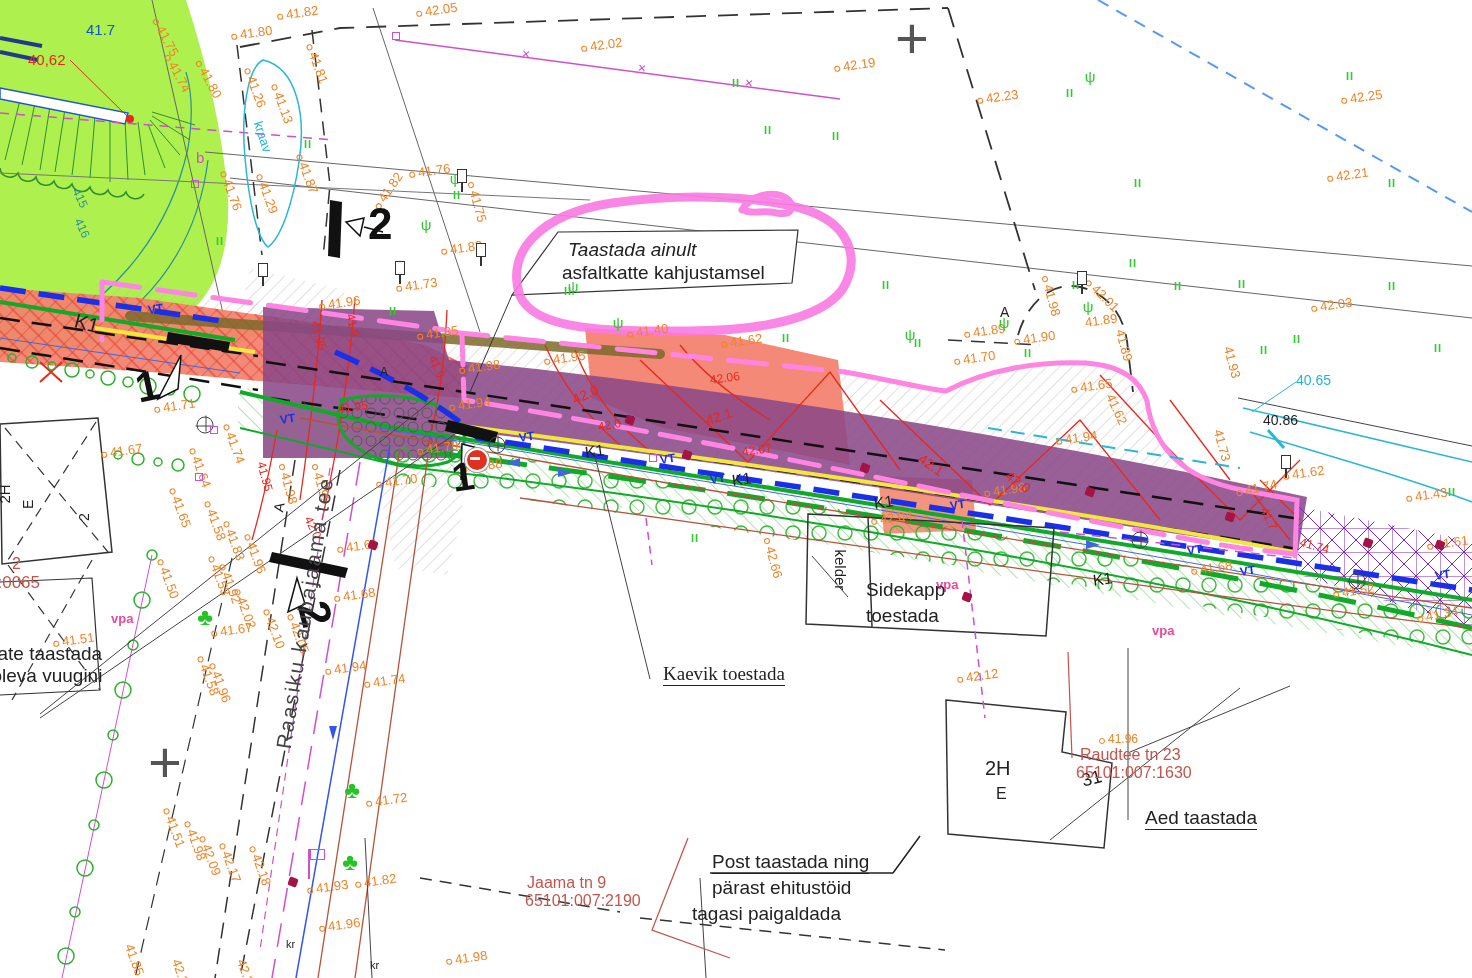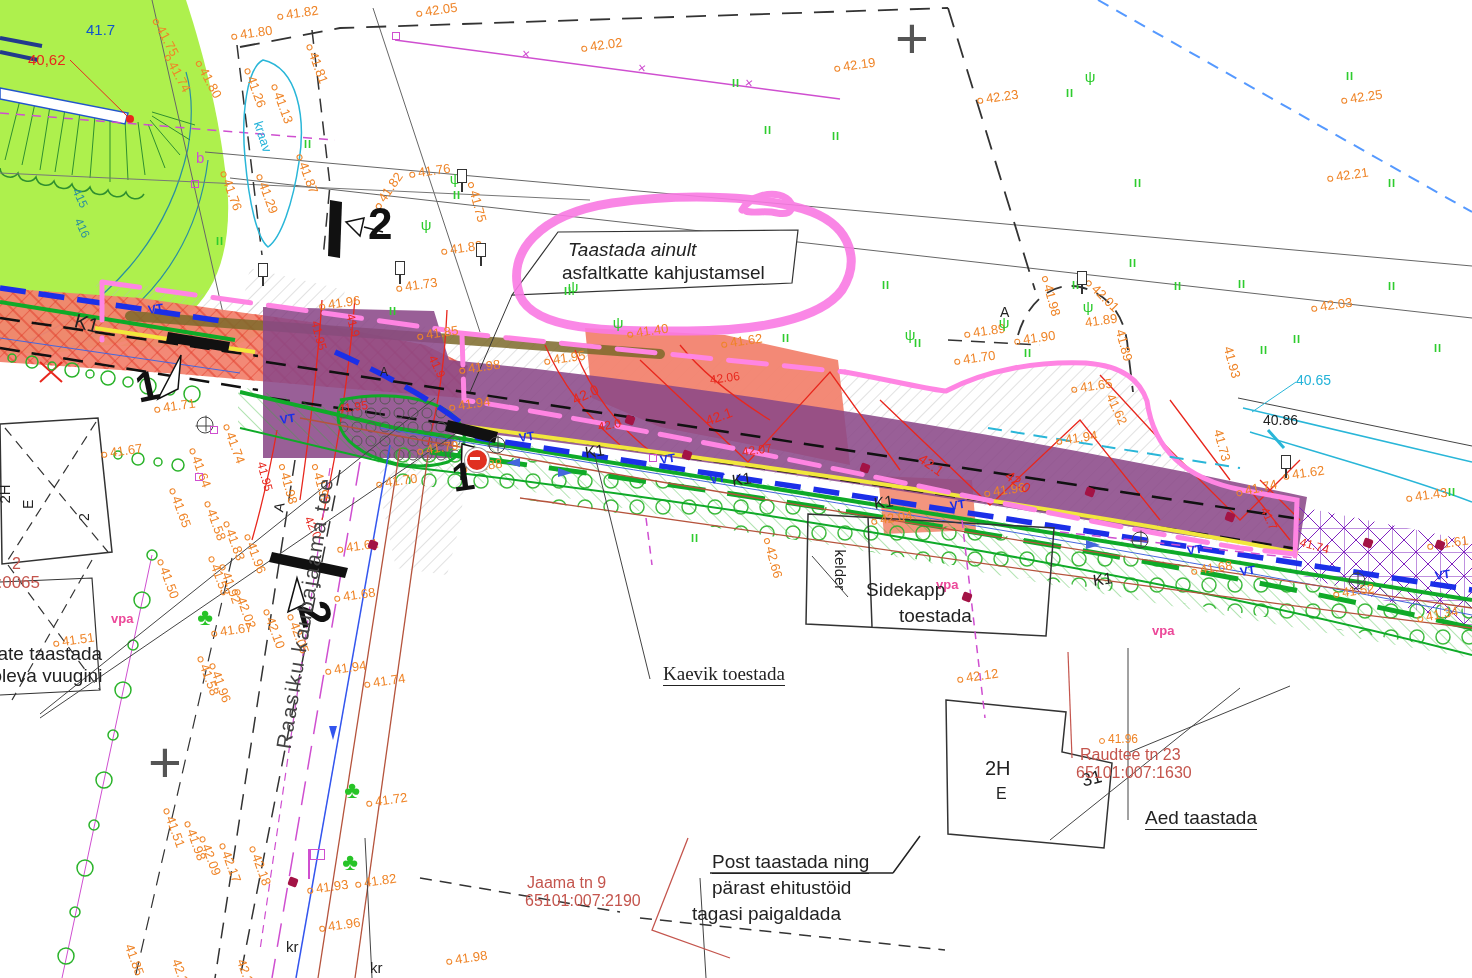--- a/index.html
+++ b/index.html
@@ -4,21 +4,21 @@
 <style>
   html,body{margin:0;padding:0;background:#fff;}
   #canvas{position:relative;width:1472px;height:978px;overflow:hidden;background:#fff;
           font-family:"Liberation Sans",sans-serif;}
   #geo{position:absolute;left:0;top:0;}
   #labels{position:absolute;left:0;top:0;width:100%;height:100%;}
   .lbl{position:absolute;white-space:nowrap;line-height:1;transform-origin:0 50%;}
   .o{color:#ef8427;font-size:13px;}
   .r{color:#e8271d;font-size:12px;}
   .dr{color:#c4554d;font-size:16px;}
-  .k{color:#222;font-size:15px;}
+  .k{color:#222;font-size:11px;}
   .b{color:#1155cc;font-size:15px;}
   .c{color:#24b3d9;font-size:13px;}
   .g{color:#ec4899;font-size:13px;font-weight:bold;}
   .m{color:#cf4fd0;font-size:14px;}
   .t{color:#2a8fa0;font-size:12px;}
   .vt{color:#1b2fe8;font-weight:bold;font-size:12px;}
   .big{color:#222;font-size:19px;}
   .st{color:#444;font-size:21px;}
   .num{color:#111;font-weight:bold;}
   .u{border-bottom:1.5px solid #222;padding-bottom:2px;}
@@ -417,21 +417,21 @@
       <div class="lbl k" style="left: 996px; top: 786px; font-size: 16px;">E</div>
       <div class="lbl k" style="left: 1082px; top: 772px; transform: rotate(-15deg); font-size: 18px;">31</div>
       <div class="lbl num" style="left: 136px; top: 368px; transform: rotate(-12deg); font-size: 42px;">1</div>
       <div class="lbl num" style="left: 368px; top: 202px; font-size: 44px;">2</div>
       <div class="lbl num" style="left: 452px; top: 458px; transform: rotate(-8deg); font-size: 40px;">1</div>
       <div class="lbl num" style="left: 312px; top: 580px; transform: rotate(75deg); font-size: 44px;">2</div>
       <div class="lbl big" style="left: 568px; top: 240px; font-style: italic;">Taastada ainult</div>
       <div class="lbl big" style="left: 562px; top: 263px;">asfaltkatte kahjustamsel</div>
       <div class="lbl big u" style="left: 663px; top: 664px; font-family: Liberation Serif, serif;">Kaevik toestada</div>
       <div class="lbl big" style="left: 866px; top: 580px;">Sidekapp</div>
-      <div class="lbl big" style="left: 866px; top: 606px; margin-left: 33px;">toestada</div>
+      <div class="lbl big" style="left: 866px; top: 606px;">toestada</div>
       <div class="lbl big u" style="left: 1145px; top: 808px;">Aed taastada</div>
       <div class="lbl big u" style="left: 712px; top: 852px;">Post taastada ning</div>
       <div class="lbl big" style="left: 712px; top: 878px;">pärast ehitustöid</div>
       <div class="lbl big" style="left: 692px; top: 904px;">tagasi paigaldada</div>
       <div class="lbl dr" style="left: 527px; top: 875px;">Jaama tn 9</div>
       <div class="lbl dr" style="left: 525px; top: 893px;">65101:007:2190</div>
       <div class="lbl dr" style="left: 1080px; top: 747px;">Raudtee tn 23</div>
       <div class="lbl dr" style="left: 1076px; top: 765px;">65101:007:1630</div>
       <div class="lbl st" style="left: 283px; top: 738px; transform: rotate(-81deg); letter-spacing: 2px;">Raasiku kaubajaama tee</div>
       <div class="sym ii" style="left: 736px; top: 83px;">II</div>

